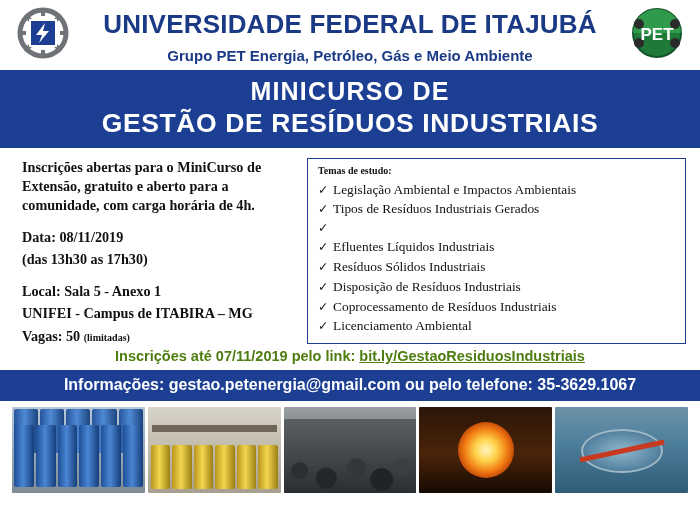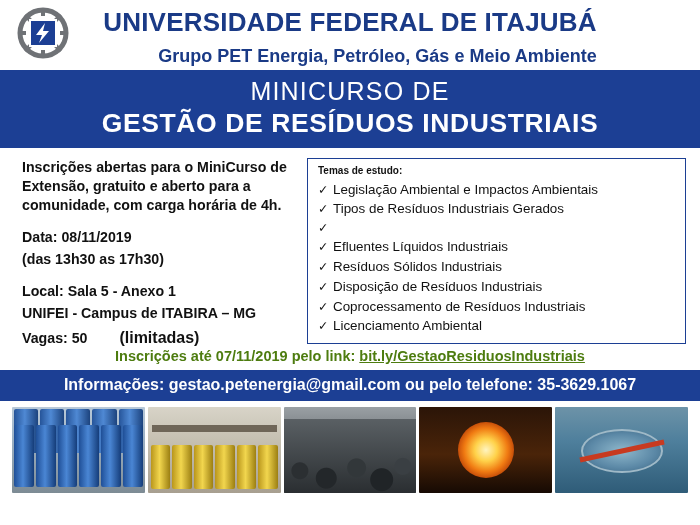--- a/index.html
+++ b/index.html
@@ -50,54 +50,54 @@
     line-height: 1.12;
   }
   .univ-title {
     font-size: 26px;
     font-weight: bold;
     color: #1a3a86;
     letter-spacing: 0.2px;
     white-space: nowrap;
   }
   .group-title {
-    font-size: 18px;
+    font-size: 15px;
     font-weight: bold;
     color: #1a3a86;
     margin-top: 9px;
     white-space: nowrap;
-    text-align: right;
   }
 
   
   .title-band {
     background: #1c3f94;
     color: #ffffff;
     text-align: center;
     padding: 8px 0 10px 0;
     line-height: 1.1;
   }
   .title-line1 {
     font-size: 25px;
-    font-weight: normal;
+    font-weight: bold;
     letter-spacing: 1.2px;
   }
   .title-line2 {
     font-size: 26.5px;
     font-weight: bold;
     letter-spacing: 0.6px;
     margin-top: 3px;
   }
 
   
   .body-area {
     display: flex;
     padding: 10px 14px 0 22px;
     height: 196px;
     box-sizing: border-box;
+    font-family: Liberation Serif, serif;
   }
   .col-left {
     width: 285px;
     padding-right: 8px;
     box-sizing: border-box;
   }
   .intro {
     font-size: 14.2px;
     font-weight: bold;
     color: #111;
@@ -108,23 +108,22 @@
     font-size: 14.2px;
     font-weight: bold;
     color: #111;
     line-height: 1.32;
     margin-bottom: 4px;
   }
   .info-line.sub {
     margin-top: -1px;
   }
   .small-note {
-    font-size: 16px;
-    font-weight: bold;
-    margin-left: 28px;
+    font-size: 10px;
+    font-weight: bold;
   }
   .gap {
     height: 9px;
   }
 
   .col-right {
     flex: 1;
     border: 1.6px solid #1c3f94;
     padding: 6px 8px 6px 10px;
     box-sizing: border-box;
@@ -272,20 +271,34 @@
         <rect x="16" y="13" width="26" height="26" fill="#1c3f94" stroke="#ffffff" stroke-width="2"></rect>
         <polygon points="31,16 22,28 28,28 25,36 35,24 29,24" fill="#ffffff"></polygon>
       </svg>
     </div>
 
     <div class="header-text">
       <div class="univ-title">UNIVERSIDADE FEDERAL DE ITAJUBÁ</div>
       <div class="group-title">Grupo PET Energia, Petróleo, Gás e Meio Ambiente</div>
     </div>
 
+    <div class="logo-right">
+      <svg viewBox="0 0 62 52" width="62" height="52">
+        <circle cx="31" cy="26" r="24" fill="#1f7a3a"></circle>
+        <circle cx="31" cy="26" r="24" fill="none" stroke="#14532a" stroke-width="2"></circle>
+        <path d="M7 26 a24 24 0 0 1 48 0 z" fill="#2f9a4b"></path>
+        <g fill="#2b2b2b">
+          <circle cx="13" cy="17" r="5"></circle>
+          <circle cx="49" cy="17" r="5"></circle>
+          <circle cx="13" cy="36" r="5"></circle>
+          <circle cx="49" cy="36" r="5"></circle>
+        </g>
+        <text x="31" y="33" font-size="17" font-weight="bold" fill="#ffffff" text-anchor="middle" font-family="Liberation Sans, sans-serif">PET</text>
+      </svg>
+    </div>
   </div>
 
   <div class="title-band">
     <div class="title-line1">MINICURSO DE</div>
     <div class="title-line2">GESTÃO DE RESÍDUOS INDUSTRIAIS</div>
   </div>
 
   <div class="body-area">
 
     <div class="col-left">

